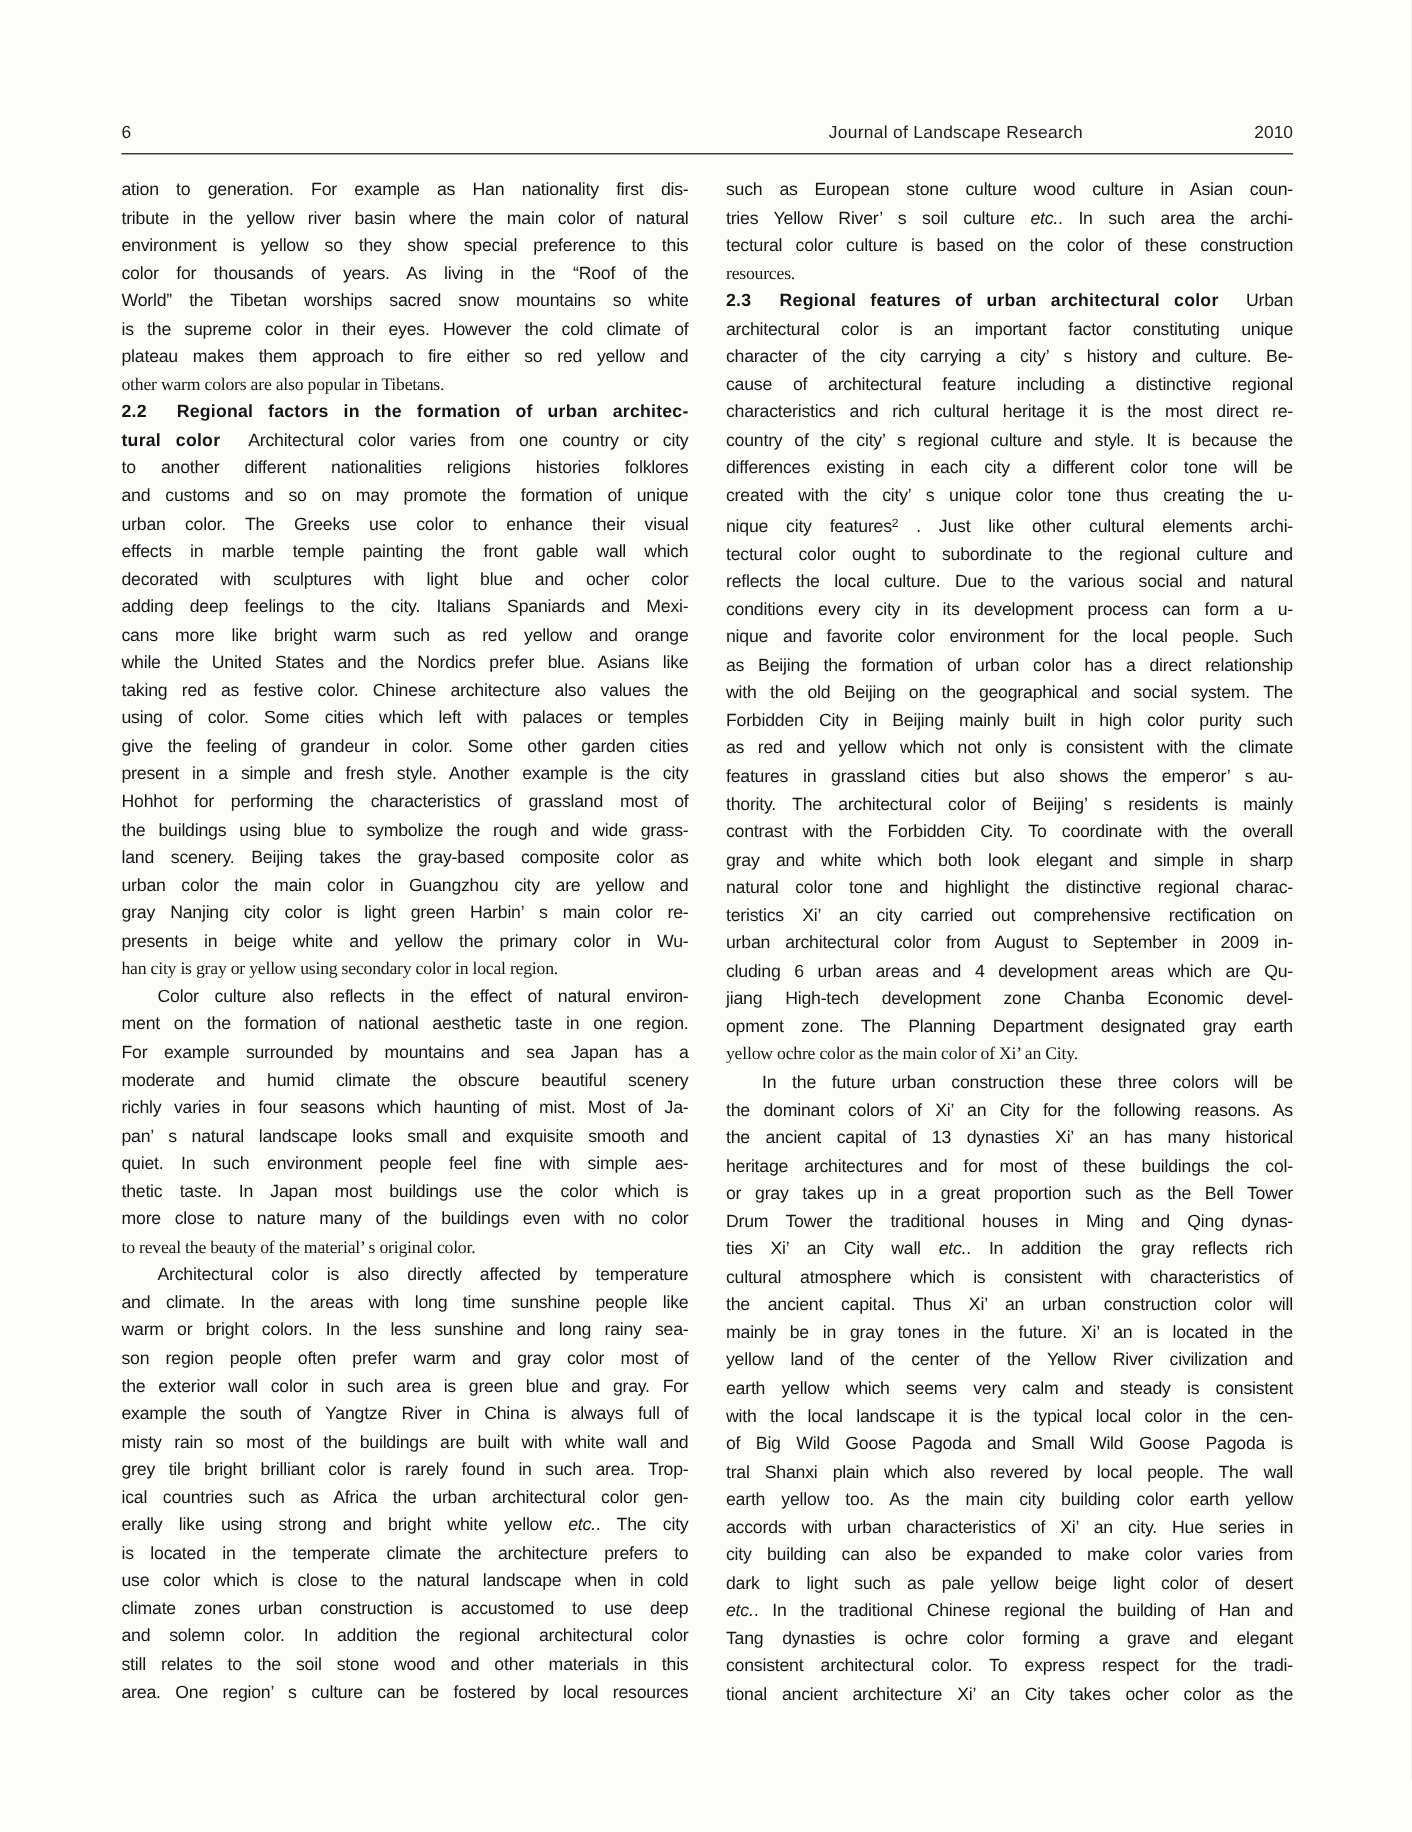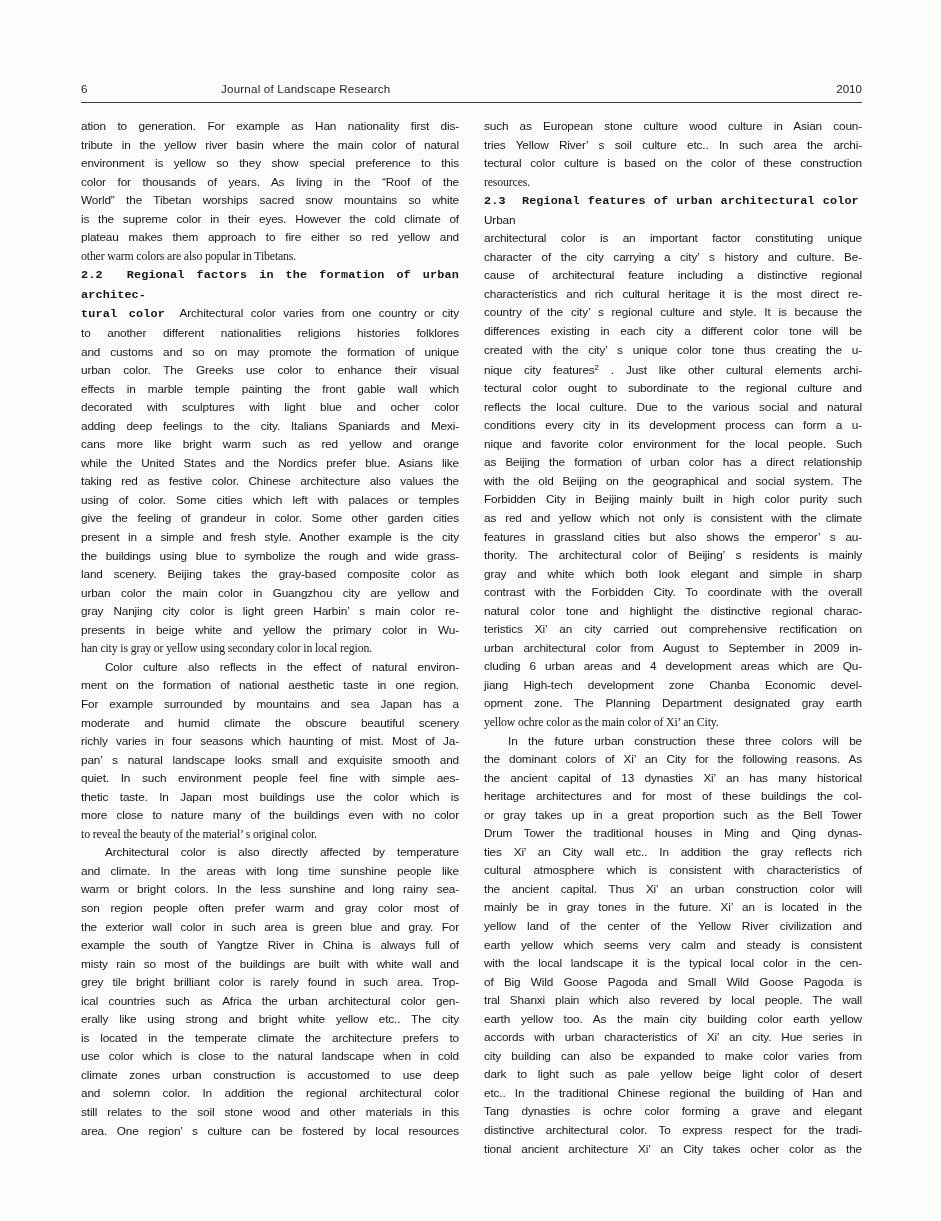--- a/index.html
+++ b/index.html
@@ -3,31 +3,31 @@
 <meta charset="utf-8">
 <style>
   html,body{margin:0;padding:0;background:#e9e9e7;}
   .page{
     width:941px;height:1221px;background:#fcfcfa;margin:0 auto;
     box-sizing:border-box;padding:82px 79px 0 81px;overflow:hidden;
     font-family:"Liberation Sans", sans-serif;color:#161616;
   }
   .header{display:flex;align-items:baseline;font-size:11.6px;color:#1f1f1f;}
   .h-left{width:140px;text-align:left;}
-  .h-center{flex:1;text-align:left;letter-spacing:0.2px;}
+  .h-center{flex:1;text-align:right;letter-spacing:0.2px;}
   .h-right{width:140px;text-align:right;}
   .rule{border-top:1.3px solid #3c3c3c;margin-top:7px;}
   .columns{display:flex;gap:25px;margin-top:14px;}
   .col{width:378px;font-size:11.8px;line-height:18.55px;letter-spacing:-0.15px;}
   .para{margin:0;}
   .ln{text-align:justify;text-align-last:justify;min-height:18.55px;}
   .ln.end{text-align:left;text-align-last:left;font-family:Liberation Serif, serif;}
   .ln.ind{text-indent:24px;}
-  .b{font-weight:700;letter-spacing:0.15px;font-family:Liberation Mono, monospace;}
-  .i{}
+  .b{font-weight:700;letter-spacing:0.15px;}
+  .i{font-style:italic;}
   .sup{font-size:8px;vertical-align:3.5px;}
 </style>
 </head>
 <body>
 
 <div class="page" style="background: rgb(252, 252, 250); color: rgb(22, 22, 22);">
   <div class="header">
     <span class="h-left">6</span>
     <span class="h-center">Journal of Landscape Research</span>
     <span class="h-right">2010</span>
@@ -53,20 +53,21 @@
           <div class="ln">urban color. The Greeks use color to enhance their visual</div>
           <div class="ln">effects in marble temple painting the front gable wall which</div>
           <div class="ln">decorated with sculptures with light blue and ocher color</div>
           <div class="ln">adding deep feelings to the city. Italians Spaniards and Mexi-</div>
           <div class="ln">cans more like bright warm such as red yellow and orange</div>
           <div class="ln">while the United States and the Nordics prefer blue. Asians like</div>
           <div class="ln">taking red as festive color. Chinese architecture also values the</div>
           <div class="ln">using of color. Some cities which left with palaces or temples</div>
           <div class="ln">give the feeling of grandeur in color. Some other garden cities</div>
           <div class="ln">present in a simple and fresh style. Another example is the city</div>
+          <div class="ln">Hohhot for performing the characteristics of grassland most of</div>
           <div class="ln">the buildings using blue to symbolize the rough and wide grass-</div>
           <div class="ln">land scenery. Beijing takes the gray-based composite color as</div>
           <div class="ln">urban color the main color in Guangzhou city are yellow and</div>
           <div class="ln">gray Nanjing city color is light green Harbin’ s main color re-</div>
           <div class="ln">presents in beige white and yellow the primary color in Wu-</div>
           <div class="ln end">han city is gray or yellow using secondary color in local region.</div>
         </div>
         <div class="para">
           <div class="ln ind">Color culture also reflects in the effect of natural environ-</div>
           <div class="ln">ment on the formation of national aesthetic taste in one region.</div>
@@ -118,22 +119,22 @@
           <div class="ln">tectural color ought to subordinate to the regional culture and</div>
           <div class="ln">reflects the local culture. Due to the various social and natural</div>
           <div class="ln">conditions every city in its development process can form a u-</div>
           <div class="ln">nique and favorite color environment for the local people. Such</div>
           <div class="ln">as Beijing the formation of urban color has a direct relationship</div>
           <div class="ln">with the old Beijing on the geographical and social system. The</div>
           <div class="ln">Forbidden City in Beijing mainly built in high color purity such</div>
           <div class="ln">as red and yellow which not only is consistent with the climate</div>
           <div class="ln">features in grassland cities but also shows the emperor’ s au-</div>
           <div class="ln">thority. The architectural color of Beijing’ s residents is mainly</div>
+          <div class="ln">contrast with the Forbidden City. To coordinate with the overall</div>
           <div class="ln">gray and white which both look elegant and simple in sharp</div>
-          <div class="ln">contrast with the Forbidden City. To coordinate with the overall</div>
           <div class="ln">natural color tone and highlight the distinctive regional charac-</div>
           <div class="ln">teristics Xi’ an city carried out comprehensive rectification on</div>
           <div class="ln">urban architectural color from August to September in 2009 in-</div>
           <div class="ln">cluding 6 urban areas and 4 development areas which are Qu-</div>
           <div class="ln">jiang High-tech development zone Chanba Economic devel-</div>
           <div class="ln">opment zone. The Planning Department designated gray earth</div>
           <div class="ln end">yellow ochre color as the main color of Xi’ an City.</div>
         </div>
         <div class="para">
           <div class="ln ind">In the future urban construction these three colors will be</div>
@@ -150,18 +151,18 @@
           <div class="ln">earth yellow which seems very calm and steady is consistent</div>
           <div class="ln">with the local landscape it is the typical local color in the cen-</div>
           <div class="ln">of Big Wild Goose Pagoda and Small Wild Goose Pagoda is</div>
           <div class="ln">tral Shanxi plain which also revered by local people. The wall</div>
           <div class="ln">earth yellow too. As the main city building color earth yellow</div>
           <div class="ln">accords with urban characteristics of Xi’ an city. Hue series in</div>
           <div class="ln">city building can also be expanded to make color varies from</div>
           <div class="ln">dark to light such as pale yellow beige light color of desert</div>
           <div class="ln"><span class="i">etc.</span><span>. In the traditional Chinese regional the building of Han and</span></div>
           <div class="ln">Tang dynasties is ochre color forming a grave and elegant</div>
-          <div class="ln">distinctive architectural color. To express respect for the tradi-</div>
+          <div class="ln">consistent architectural color. To express respect for the tradi-</div>
           <div class="ln">tional ancient architecture Xi’ an City takes ocher color as the</div>
         </div>
       </div>
   </div>
 </div>
 
 </body></html>

